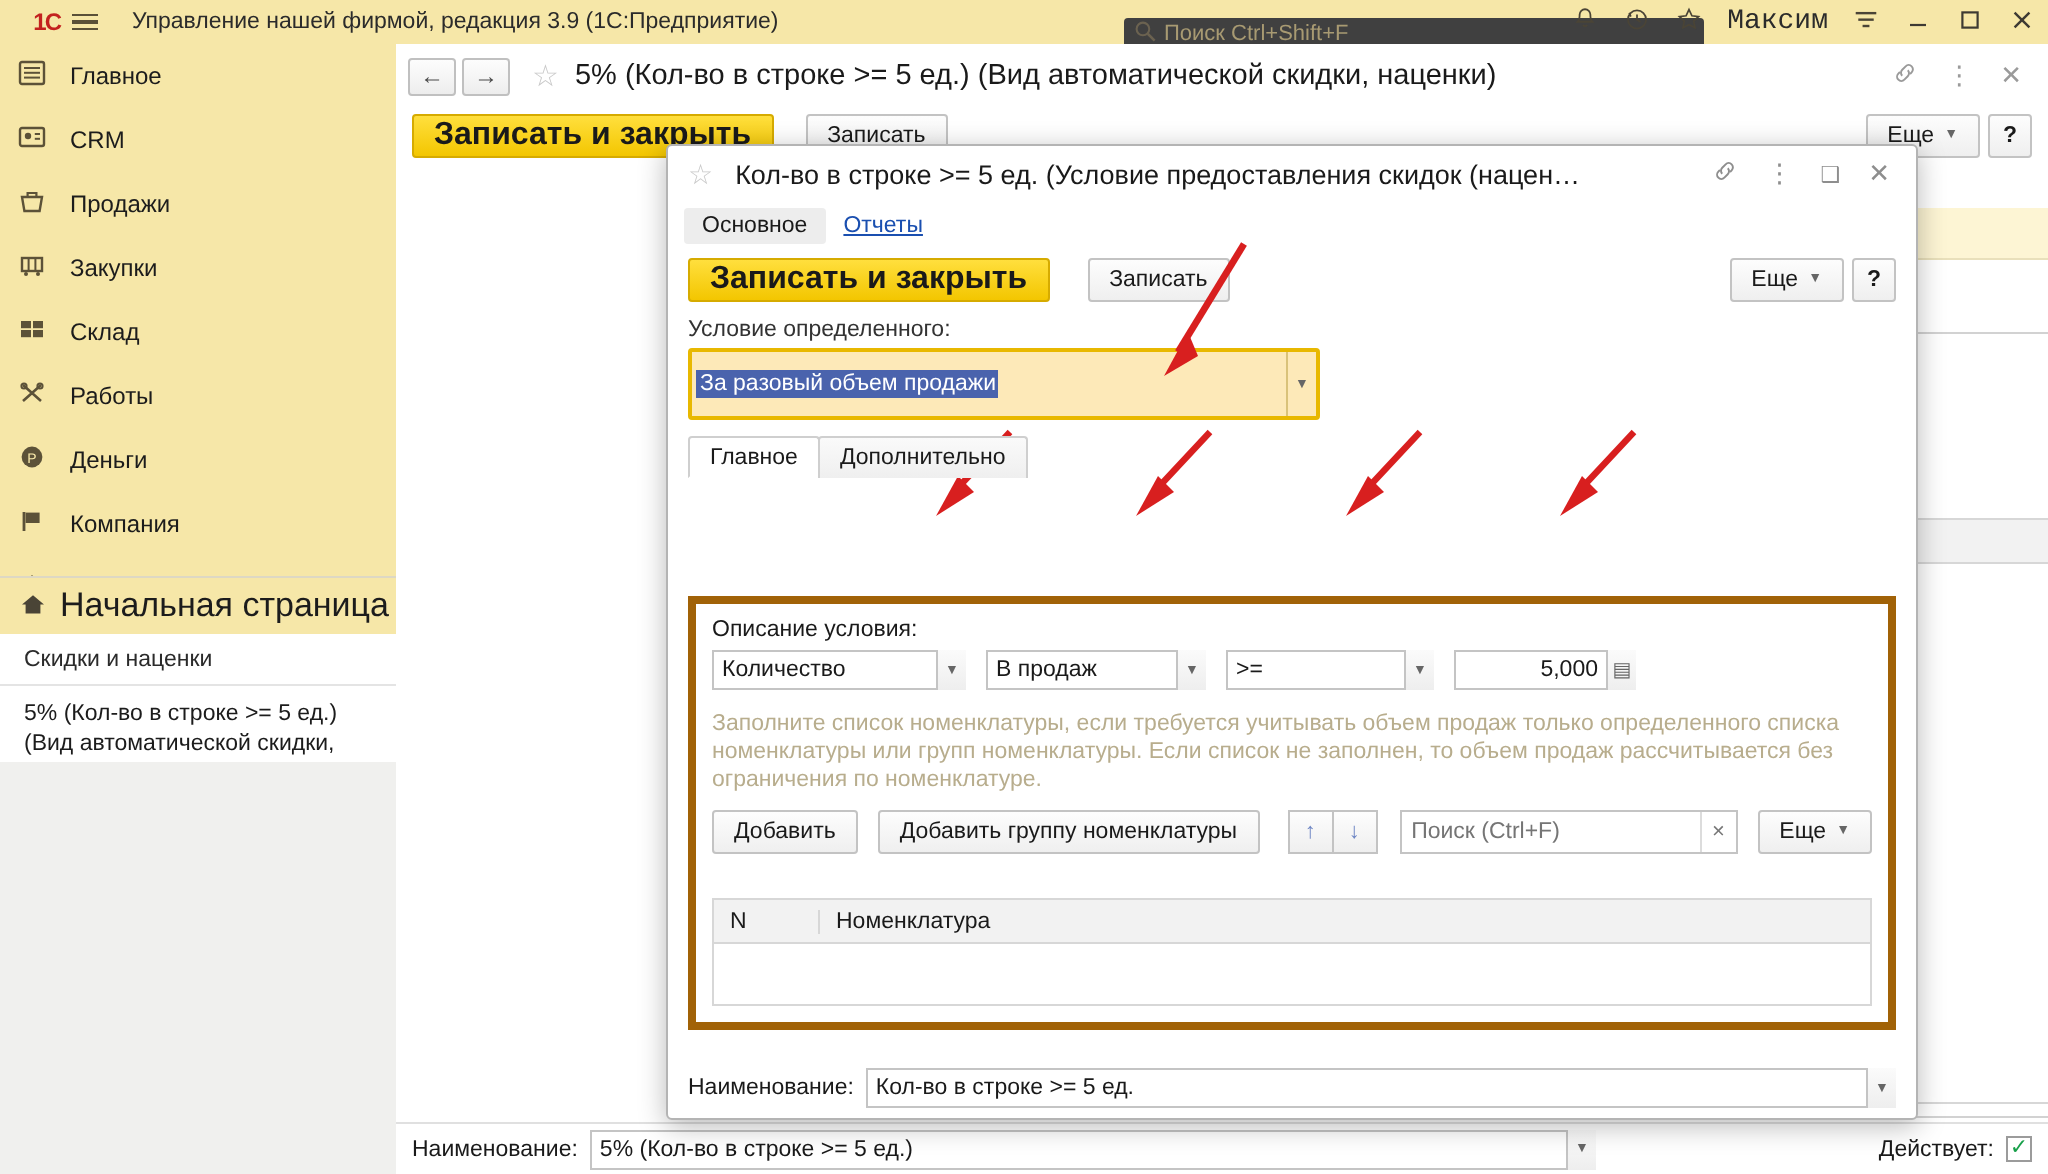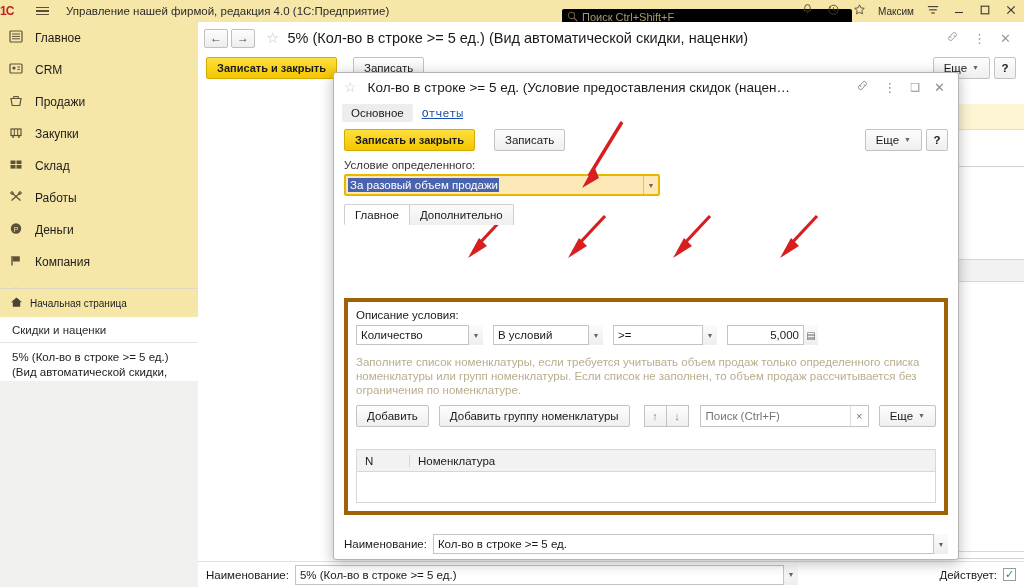--- a/index.html
+++ b/index.html
@@ -10,64 +10,64 @@
     font-size:12px; color:#1a1a1a; background:#fff;
     -webkit-font-smoothing:antialiased;
   }
   #root { position:relative; width:1024px; height:587px; }
 
   
   .topbar {
     position:absolute; left:0; top:0; width:1024px; height:22px;
     background:#f6e7a8; display:flex; align-items:center;
   }
-  .logo1c { width:30px; text-align:left; font-weight:bold; color:#c3221f; font-size:12px; letter-spacing:-1px; }
+  .logo1c { width:30px; text-align:right; font-weight:bold; color:#c3221f; font-size:12px; letter-spacing:-1px; }
   .burger { width:24px; display:flex; flex-direction:column; justify-content:center; align-items:center; gap:2px; cursor:pointer;}
   .burger i { display:block; width:13px; height:1.5px; background:#5a5038; }
   .apptitle { margin-left:12px; font-size:11.5px; color:#2b2b2b; white-space:nowrap; }
   .searchbox {
     position:absolute; left:562px; top:9px; width:290px; height:16px;
-    background:#000000; display:flex; align-items:center; padding-left:5px;
+    background:#404040; display:flex; align-items:center; padding-left:5px;
     border-radius:2px; color:#a89a72; font-size:11px;
   }
   .searchbox .mag { margin-right:4px; display:inline-block; }
   .tb-icons { position:absolute; right:0; top:0; height:22px; display:flex; align-items:center; }
   .tb-ic { width:26px; text-align:center; color:#4a4436; font-size:13px; cursor:pointer; }
-  .tb-user { font-size:10px; color:#2b2b2b; padding:0 6px; cursor:pointer; }
+  .tb-user { font-size:14px; color:#2b2b2b; padding:0 6px; cursor:pointer;font-family:Liberation Mono, monospace; }
   .winbtn { width:26px; text-align:center; color:#3d3a33; font-size:12px; cursor:pointer; }
 
   
   .leftpanel {
     position:absolute; left:0; top:22px; width:198px; height:565px;
     background:#f6e7a8;
   }
   .nav-item { height:32px; display:flex; align-items:center; padding-left:9px; cursor:pointer; }
   .nav-item .ic { width:26px; font-size:14px; color:#5c5238; text-align:left; }
   .nav-item .lb { font-size:12px; color:#1c1c1c; }
   .lp-bottom { position:absolute; left:0; top:266px; width:198px; bottom:0; background:#fff; border-top:1px solid #ddd8c4;}
   .hp-row { height:28px; display:flex; align-items:center; padding-left:10px; background:#f6e7a8; cursor:pointer; }
   .hp-row .ic { width:20px; color:#4a4436; font-size:12px; }
-  .hp-row .lb { font-size:10px; color:#1c1c1c;}
+  .hp-row .lb { font-size:17px; color:#1c1c1c;}
   .sect-row { height:26px; display:flex; align-items:center; padding-left:12px; font-size:11.5px; color:#2b2b2b; border-bottom:1px solid #e4e4e4; background:#fff;}
   .cur-row { padding:7px 10px 8px 12px; font-size:11.5px; color:#1c1c1c; line-height:15px; background:#fff; border-bottom:1px solid #e4e4e4; cursor:pointer;}
   .lp-rest { background:#f0f0ee; position:absolute; left:0; right:0; top:92px; bottom:0; }
 
   
   .docwin { position:absolute; left:198px; top:22px; width:826px; height:565px; background:#fff; }
   .doc-title { height:32px; display:flex; align-items:center; padding:0 6px; }
   .navbtn { width:24px; height:19px; border:1px solid #c0c0c0; background:linear-gradient(#fdfdfd,#ededed); border-radius:2px;
             display:flex; align-items:center; justify-content:center; font-size:12px; color:#4a4a4a; margin-right:3px; cursor:pointer;}
   .star { color:#c9c9c9; font-size:15px; margin:0 8px 0 8px; cursor:pointer;}
   .doc-title h1 { font-size:14.5px; font-weight:normal; margin:0; color:#1a1a1a; white-space:nowrap;}
   .doc-title-r { margin-left:auto; display:flex; align-items:center; color:#9a9a9a; }
   .doc-title-r span { padding:0 7px; font-size:13px; cursor:pointer;}
 
   .doc-toolbar { height:28px; display:flex; align-items:center; padding-left:8px; position:relative;}
   .btn-y { background:linear-gradient(#ffdf3d,#f3c600); border:1px solid #d6ab00; color:#1a1a1a; font-weight:bold;
-           font-size:11px; height:22px; padding:0 10px; border-radius:2px; cursor:pointer; line-height:20px;}
+           font-size:16px; height:22px; padding:0 10px; border-radius:2px; cursor:pointer; line-height:20px;}
   .btn-g { background:linear-gradient(#fdfdfd,#efefef); border:1px solid #c3c3c3; color:#1a1a1a;
            font-size:11.5px; height:22px; padding:0 10px; border-radius:2px; cursor:pointer; line-height:20px;}
   .tb-right { position:absolute; right:8px; top:3px; display:flex; gap:4px; }
 
   
   .bgform { position:absolute; left:206px; top:82px; width:818px; bottom:26px; background:#fff; }
   .bg-tabs { display:flex; margin-left:10px; }
   .bg-tab { width:78px; height:21px; border:1px solid #c6c6c6; background:linear-gradient(#fcfcfc,#ededed);
             font-size:11.5px; display:flex; align-items:center; justify-content:center; margin-right:-1px;}
   .bg-strip { position:absolute; left:0; top:0; width:818px; height:26px; background:#fdf5d4; border-bottom:1px solid #e9e0bb;}
@@ -90,23 +90,23 @@
     box-shadow:0 3px 14px rgba(0,0,0,.28);
   }
   .md-title { height:28px; display:flex; align-items:center; padding:0 6px; }
   .md-title .star { margin:0 7px 0 4px; font-size:14px;}
   .md-title h2 { margin:4px; font-size:13.5px; font-weight:normal; white-space:nowrap; overflow:hidden;}
   .md-title-r { margin-left:auto; display:flex; align-items:center; color:#8e8e8e;}
   .md-title-r span { padding:0 7px; font-size:13px; cursor:pointer;}
   .md-tabs { display:flex; align-items:center; padding-left:8px; height:24px;}
   .md-tab { font-size:11.5px; padding:3px 9px; border-radius:2px; cursor:pointer;}
   .md-tab.active { background:#ededed; color:#1a1a1a;}
-  .md-tab.link { color:#1a4fb0; text-decoration:underline;font-family:Liberation Mono, monospace; }
+  .md-tab.link { color:#1a4fb0; text-decoration:underline; }
   .md-toolbar { display:flex; align-items:center; padding-left:10px; height:30px; position:relative;}
-  .field-hl { border:2px solid #e8b800; background:#fde9b8; height:22px; display:flex; align-items:center; border-radius:2px;}
+  .field-hl { border:2px solid #e8b800; background:#fde9b8; height:36px; display:flex; align-items:center; border-radius:2px;}
   .field-hl .sel { background:#4a63ad; color:#fff; font-size:11.5px; padding:1px 1px 1px 2px; margin-left:2px;}
   .drop { width:15px; height:100%; border-left:1px solid #d9c27a; display:flex; align-items:center; justify-content:center;
           font-size:7px; color:#666; margin-left:auto;}
   .drop-g { width:15px; border-left:1px solid #c4c4c4; background:linear-gradient(#fbfbfb,#eee);
           display:flex; align-items:center; justify-content:center; font-size:7px; color:#666;}
   .sub-tabs { display:flex; margin-left:10px; position:relative; z-index:2;}
   .sub-tab { font-size:11.5px; padding:4px 10px 3px; border:1px solid #cfcfcf; background:linear-gradient(#fafafa,#efefef);
              border-bottom:none; border-radius:2px 2px 0 0; margin-right:-1px; cursor:pointer;}
   .sub-tab.active { background:#fff; border-bottom:1px solid #fff; }
   .panel { border:4px solid #a16207; background:#fff; }
@@ -128,21 +128,21 @@
 
 <div id="root">
 
   <div class="topbar">
     <div class="logo1c">1C</div>
     <div class="burger">
         <i></i>
         <i></i>
         <i></i>
       </div>
-    <div class="apptitle">Управление нашей фирмой, редакция 4.0  (1С:Предприятие)</div>
+    <div class="apptitle">Управление нашей фирмой, редакция 3.9  (1С:Предприятие)</div>
 
     <div class="searchbox">
       <span class="mag">
         <svg width="11" height="11" viewBox="0 0 16 16">
             <circle cx="6.5" cy="6.5" r="4.6" fill="none" stroke="#6b6250" stroke-width="1.5"></circle>
             <line x1="10" y1="10" x2="15" y2="15" stroke="#6b6250" stroke-width="1.8"></line>
           </svg>
       </span>
       <span>Поиск Ctrl+Shift+F</span>
     </div>
@@ -443,21 +443,21 @@
     <div class="panel" style="position:absolute; left:10px; right:10px; top:226px; bottom:44px; margin-top:-1px;">
 
       <div class="lbl" style="margin:7px 0 0 8px;">Описание условия:</div>
 
       <div style="display:flex; margin:4px 0 0 8px;">
         <div style="display:flex; margin-right:10px;">
           <span class="inp" style="width:112px;border-right:none;">Количество</span>
           <span class="drop-g" style="height:20px;">▼</span>
         </div>
         <div style="display:flex; margin-right:10px;">
-          <span class="inp" style="width:95px;border-right:none;">В условий</span>
+          <span class="inp" style="width:95px;border-right:none;">В продаж</span>
           <span class="drop-g" style="height:20px;">▼</span>
         </div>
         <div style="display:flex; margin-right:10px;">
           <span class="inp" style="width:89px;border-right:none;">&gt;=</span>
           <span class="drop-g" style="height:20px;">▼</span>
         </div>
         <div style="display:flex;">
           <span class="inp" style="width:76px;border-right:none;justify-content:flex-end;">5,000</span>
           <span class="drop-g" style="height:20px;font-size:10px;">▤</span>
         </div>

